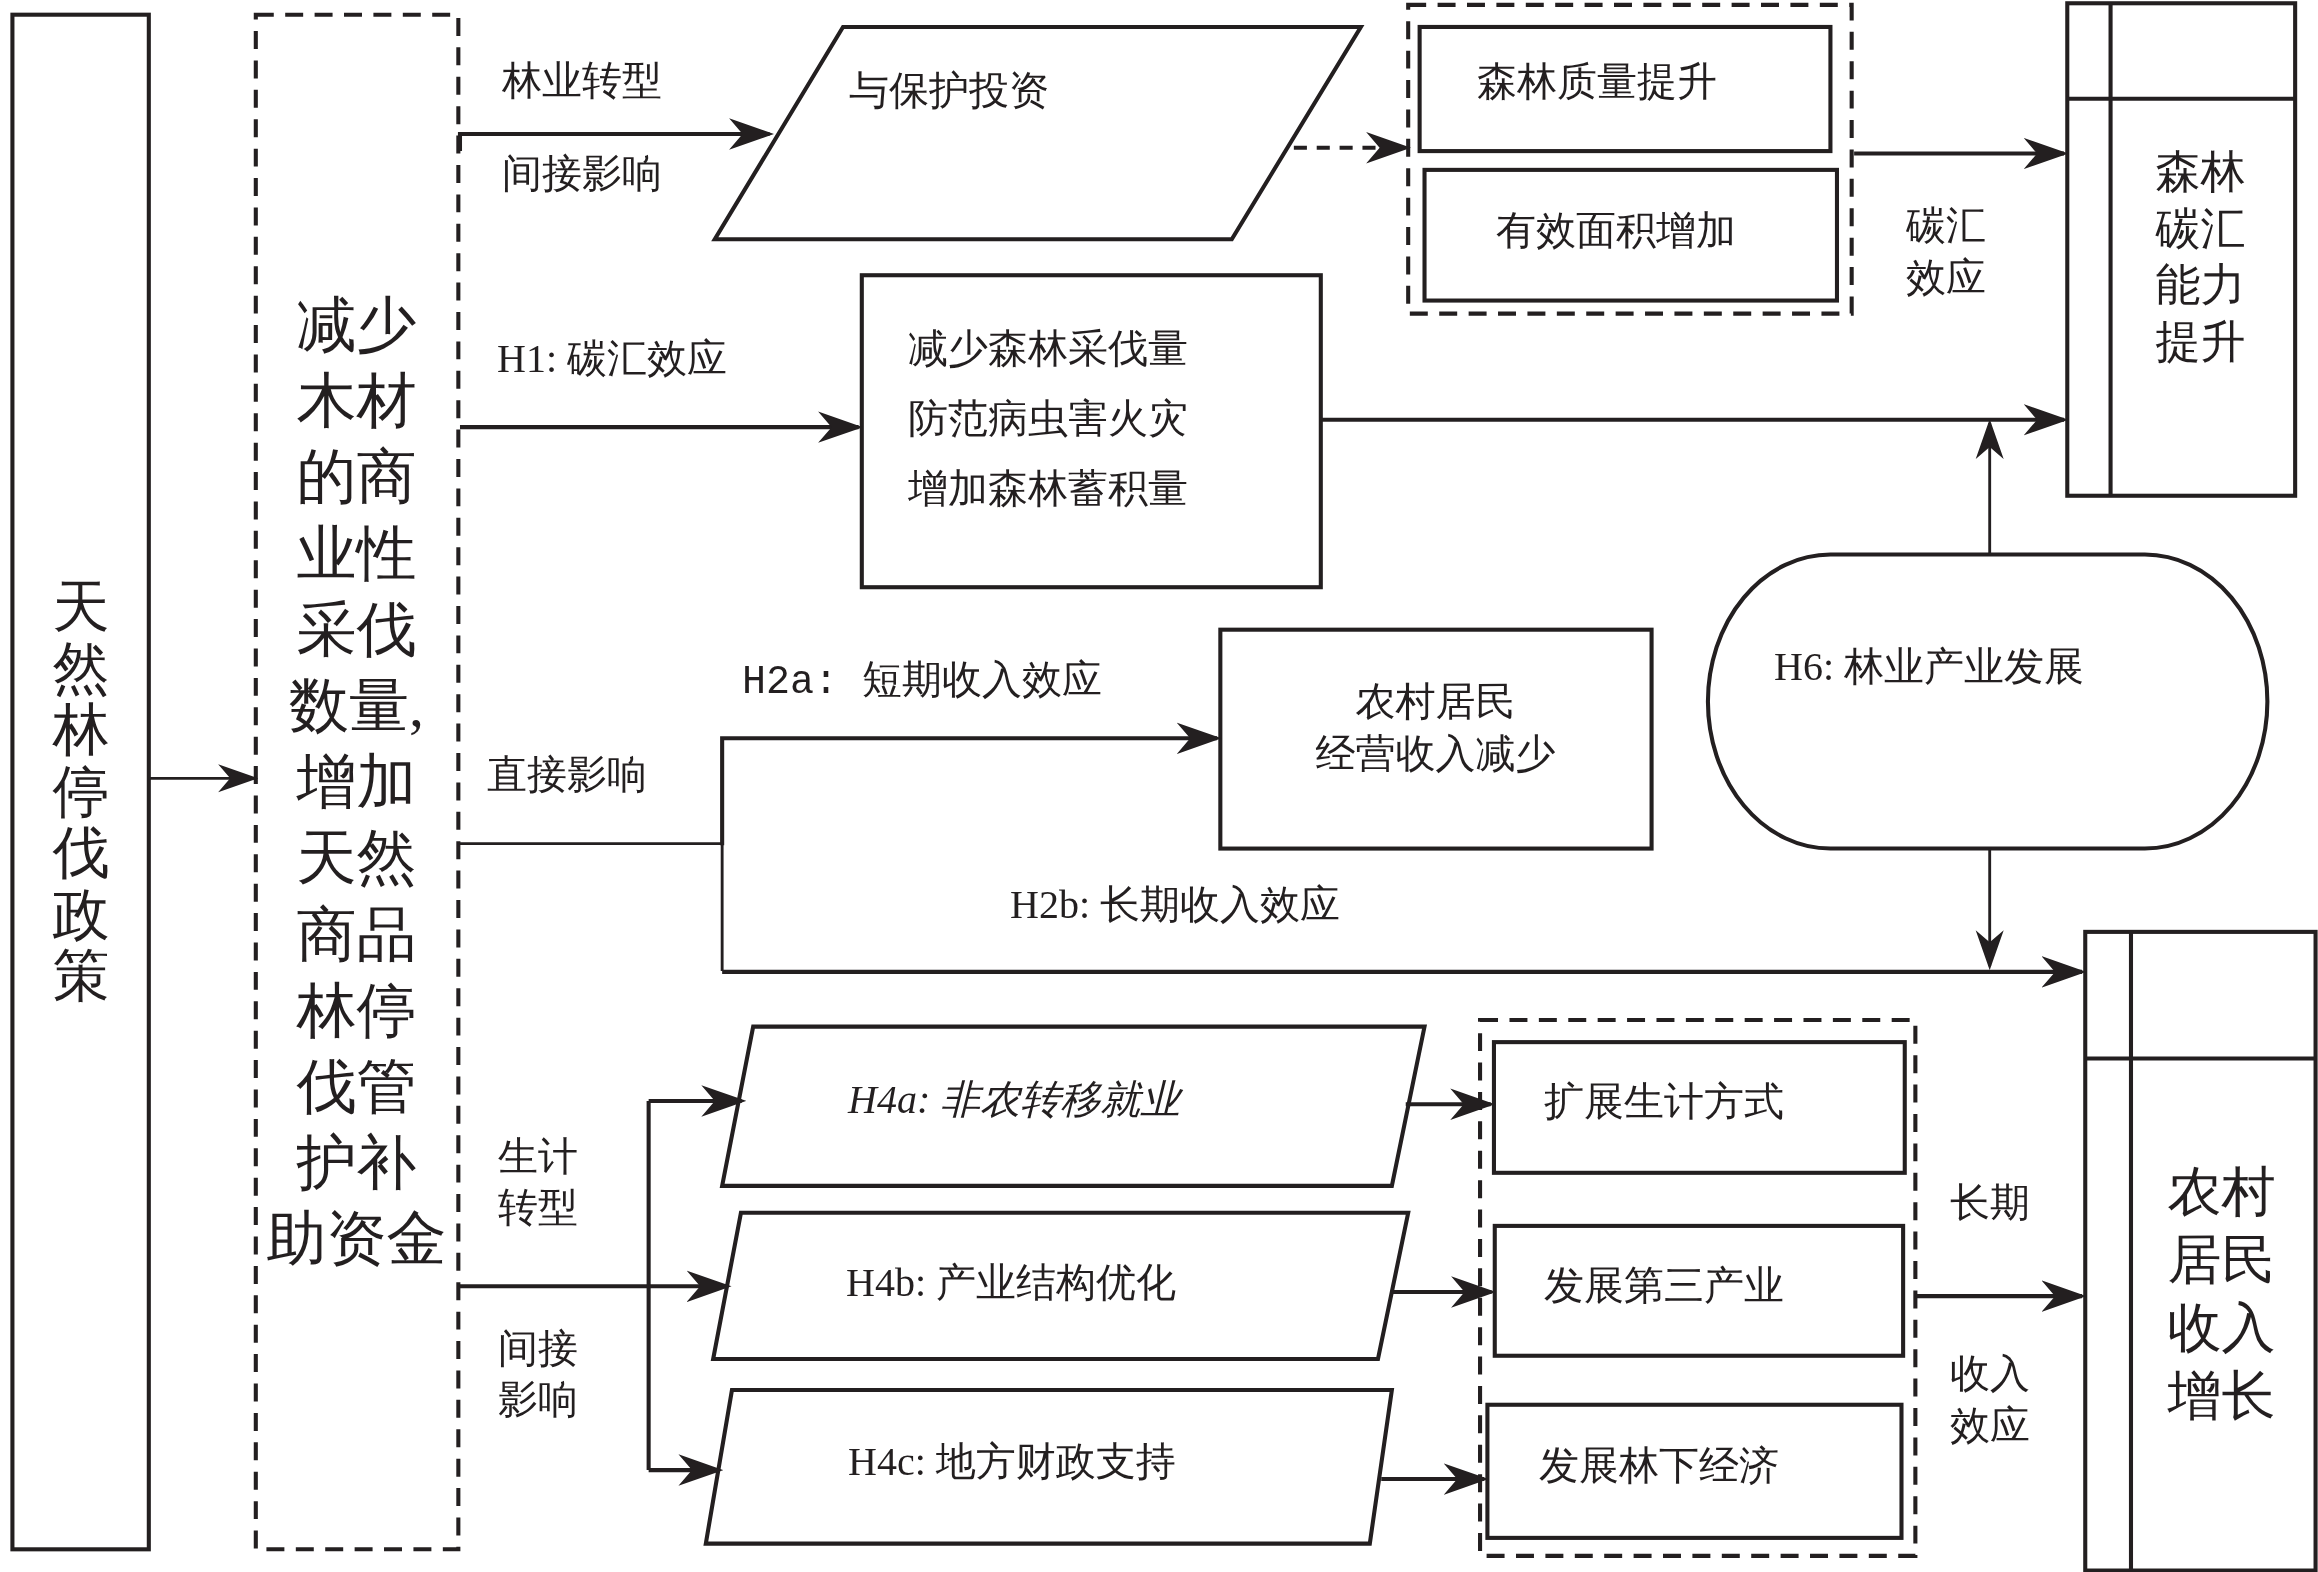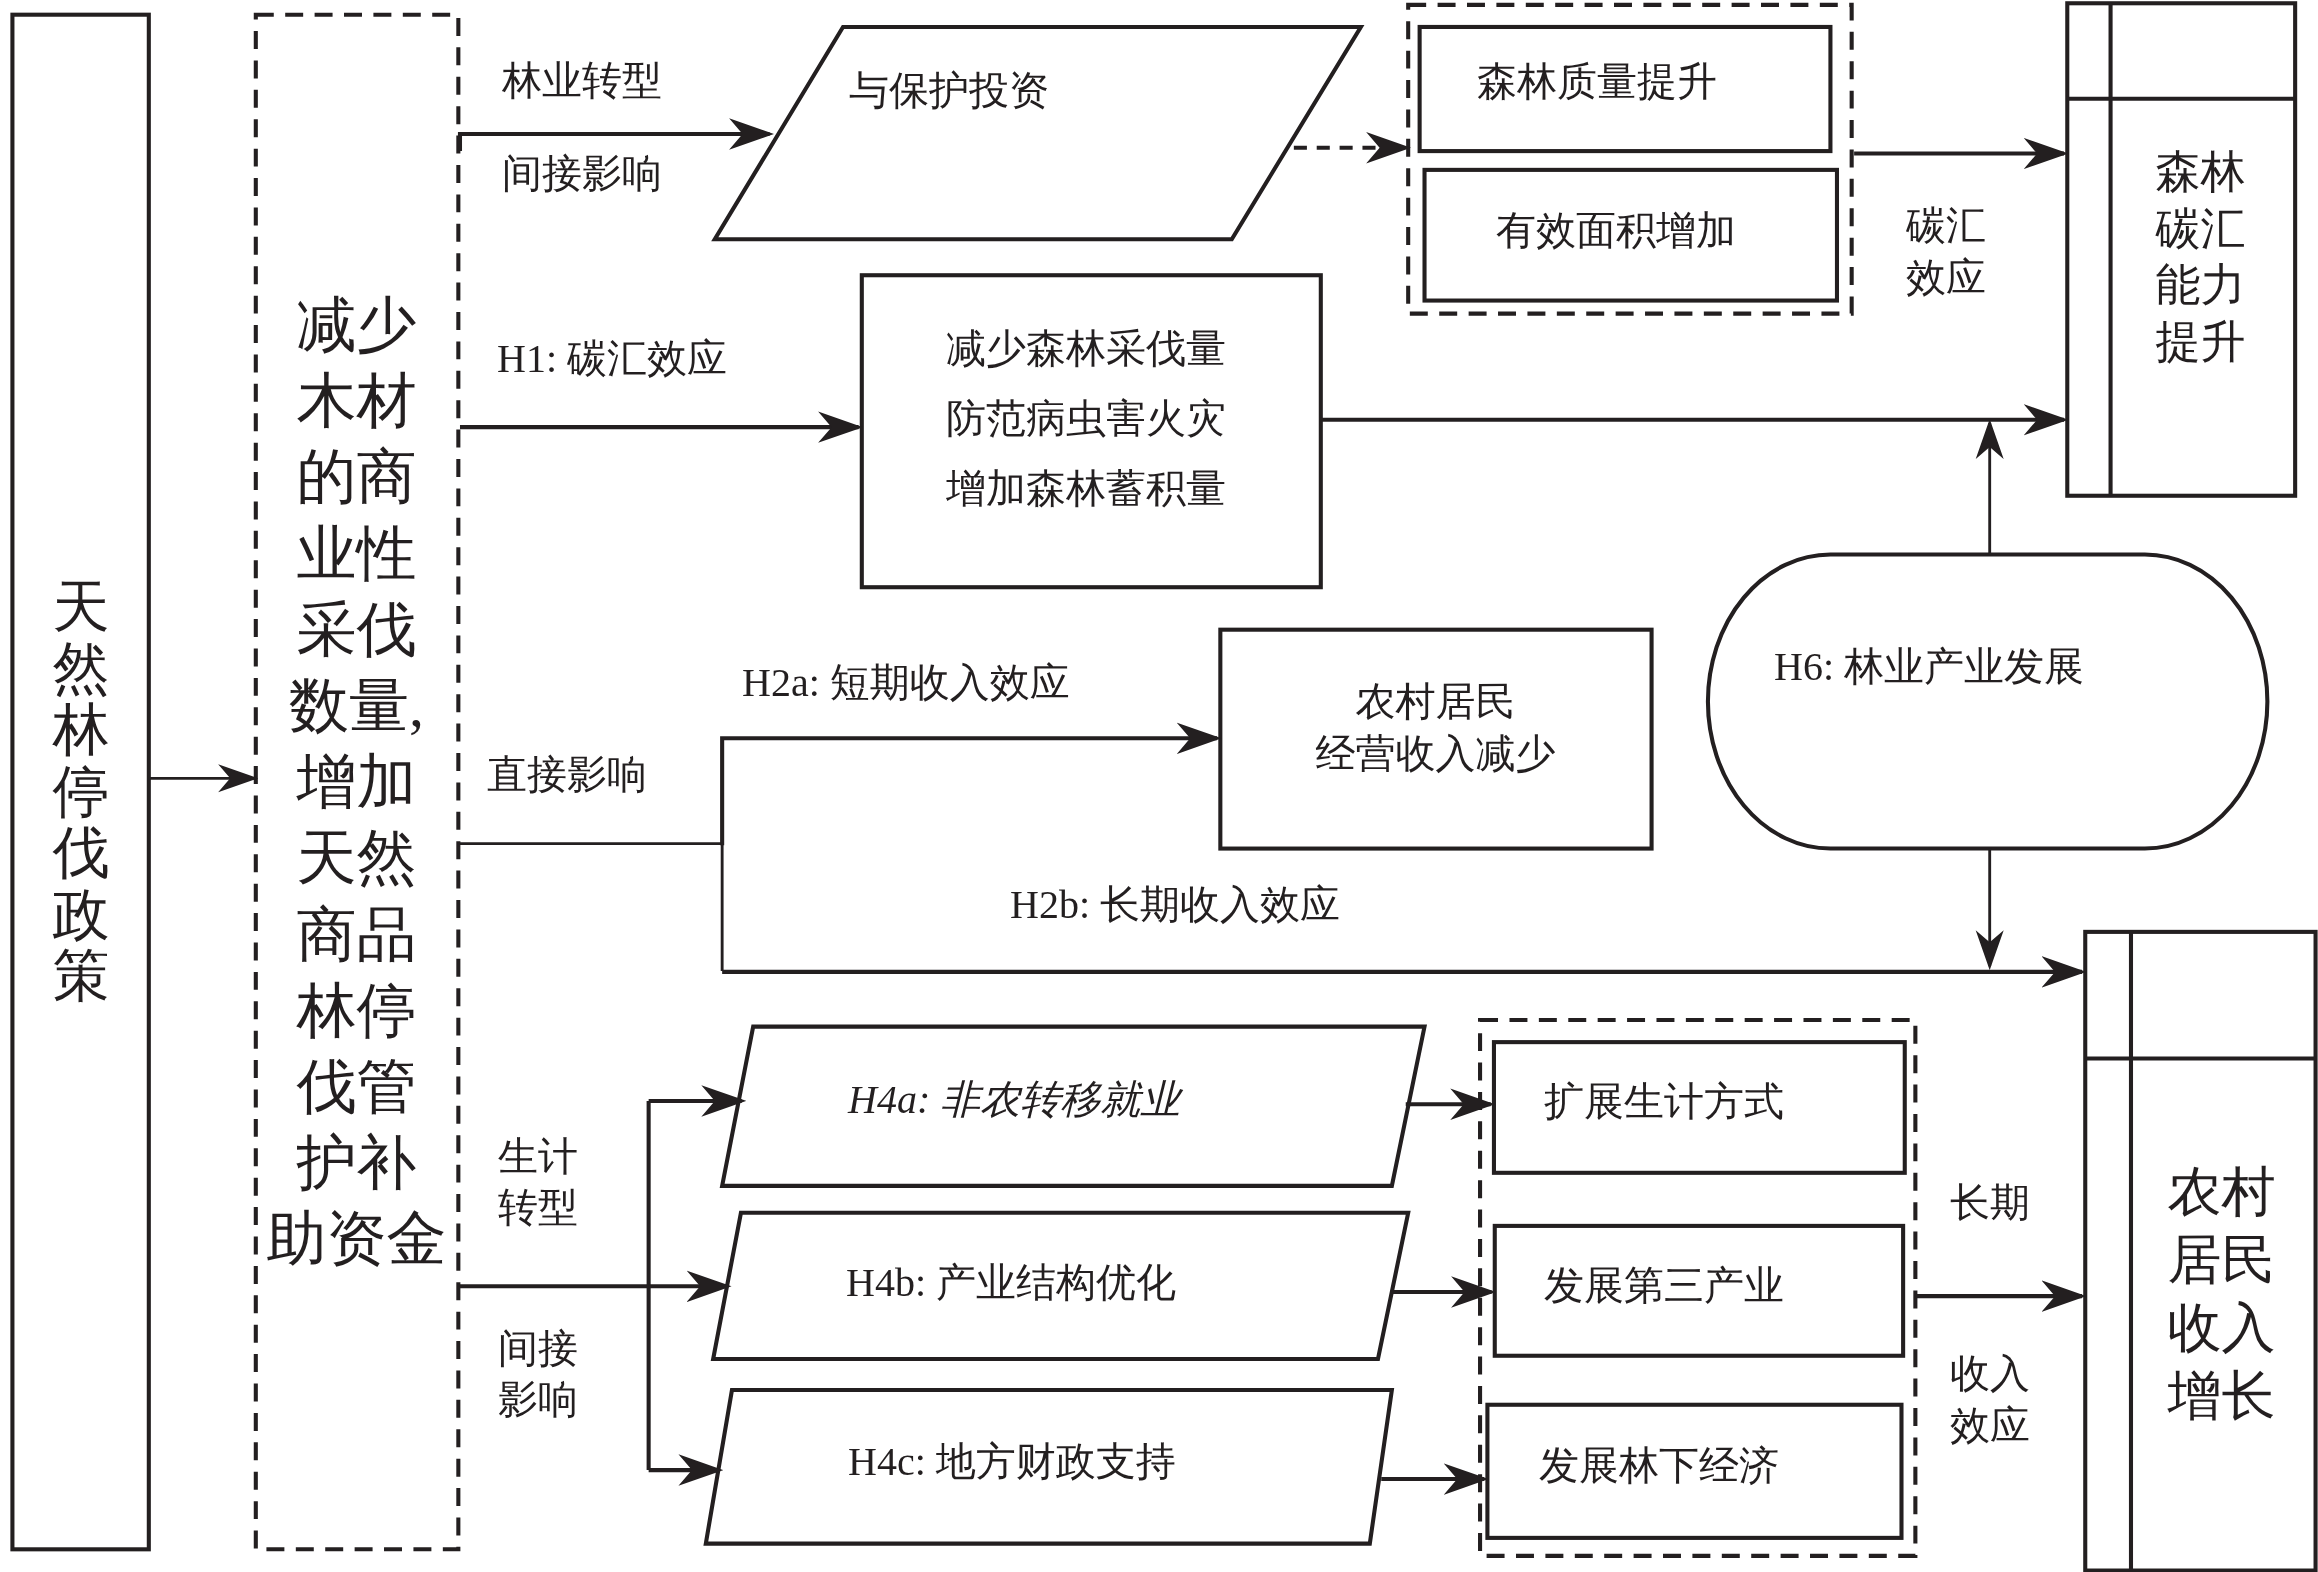--- a/index.html
+++ b/index.html
@@ -119,21 +119,21 @@
     </div>
 </div>
 
 <div class="lbl ctr" style="left:849px; top:65px; width:425px; line-height:1.3;">
   <div style="text-align:left;">与保护投资</div>
 </div>
 
 <div class="lbl" style="left:1477px; top:62px;">森林质量提升</div>
 <div class="lbl" style="left:1477px; top:211px;margin-left:19px;">有效面积增加</div>
 
-<div class="lbl" style="left:908px; top:314px; line-height:1.75;margin-left:38px;">
+<div class="lbl" style="left:908px; top:314px; line-height:1.75;">
   <div>减少森林采伐量</div>
   <div>防范病虫害火灾</div>
   <div>增加森林蓄积量</div>
 </div>
 
 <div class="lbl ctr" style="left:1220px; top:676px; width:431px; line-height:1.3;">
   <div>农村居民</div>
   <div>经营收入减少</div>
 </div>
 
@@ -160,21 +160,21 @@
 <div class="lbl" style="left:848px; top:1442px;">H4c: 地方财政支持</div>
 
 <div class="lbl" style="left:1544px; top:1082px;">扩展生计方式</div>
 <div class="lbl" style="left:1544px; top:1266px;">发展第三产业</div>
 <div class="lbl" style="left:1539px; top:1446px;">发展林下经济</div>
 
 <div class="lbl" style="left:502px; top:61px;">林业转型</div>
 <div class="lbl" style="left:502px; top:154px;">间接影响</div>
 <div class="lbl" style="left:497px; top:339px;">H1: 碳汇效应</div>
 <div class="lbl" style="left:487px; top:755px;">直接影响</div>
-<div class="lbl" style="left:742px; top:663px;">H2a: 短期收入效应</div>
+<div class="lbl" style="left:742px; top:663px;font-family:Liberation Mono, monospace;">H2a: 短期收入效应</div>
 <div class="lbl" style="left:1010px; top:885px;">H2b: 长期收入效应</div>
 
 <div class="lbl" style="left:498px; top:1131px; line-height:1.28;">
   <div>生计</div>
   <div>转型</div>
 </div>
 <div class="lbl" style="left:498px; top:1323px; line-height:1.28;">
   <div>间接</div>
   <div>影响</div>
 </div>

